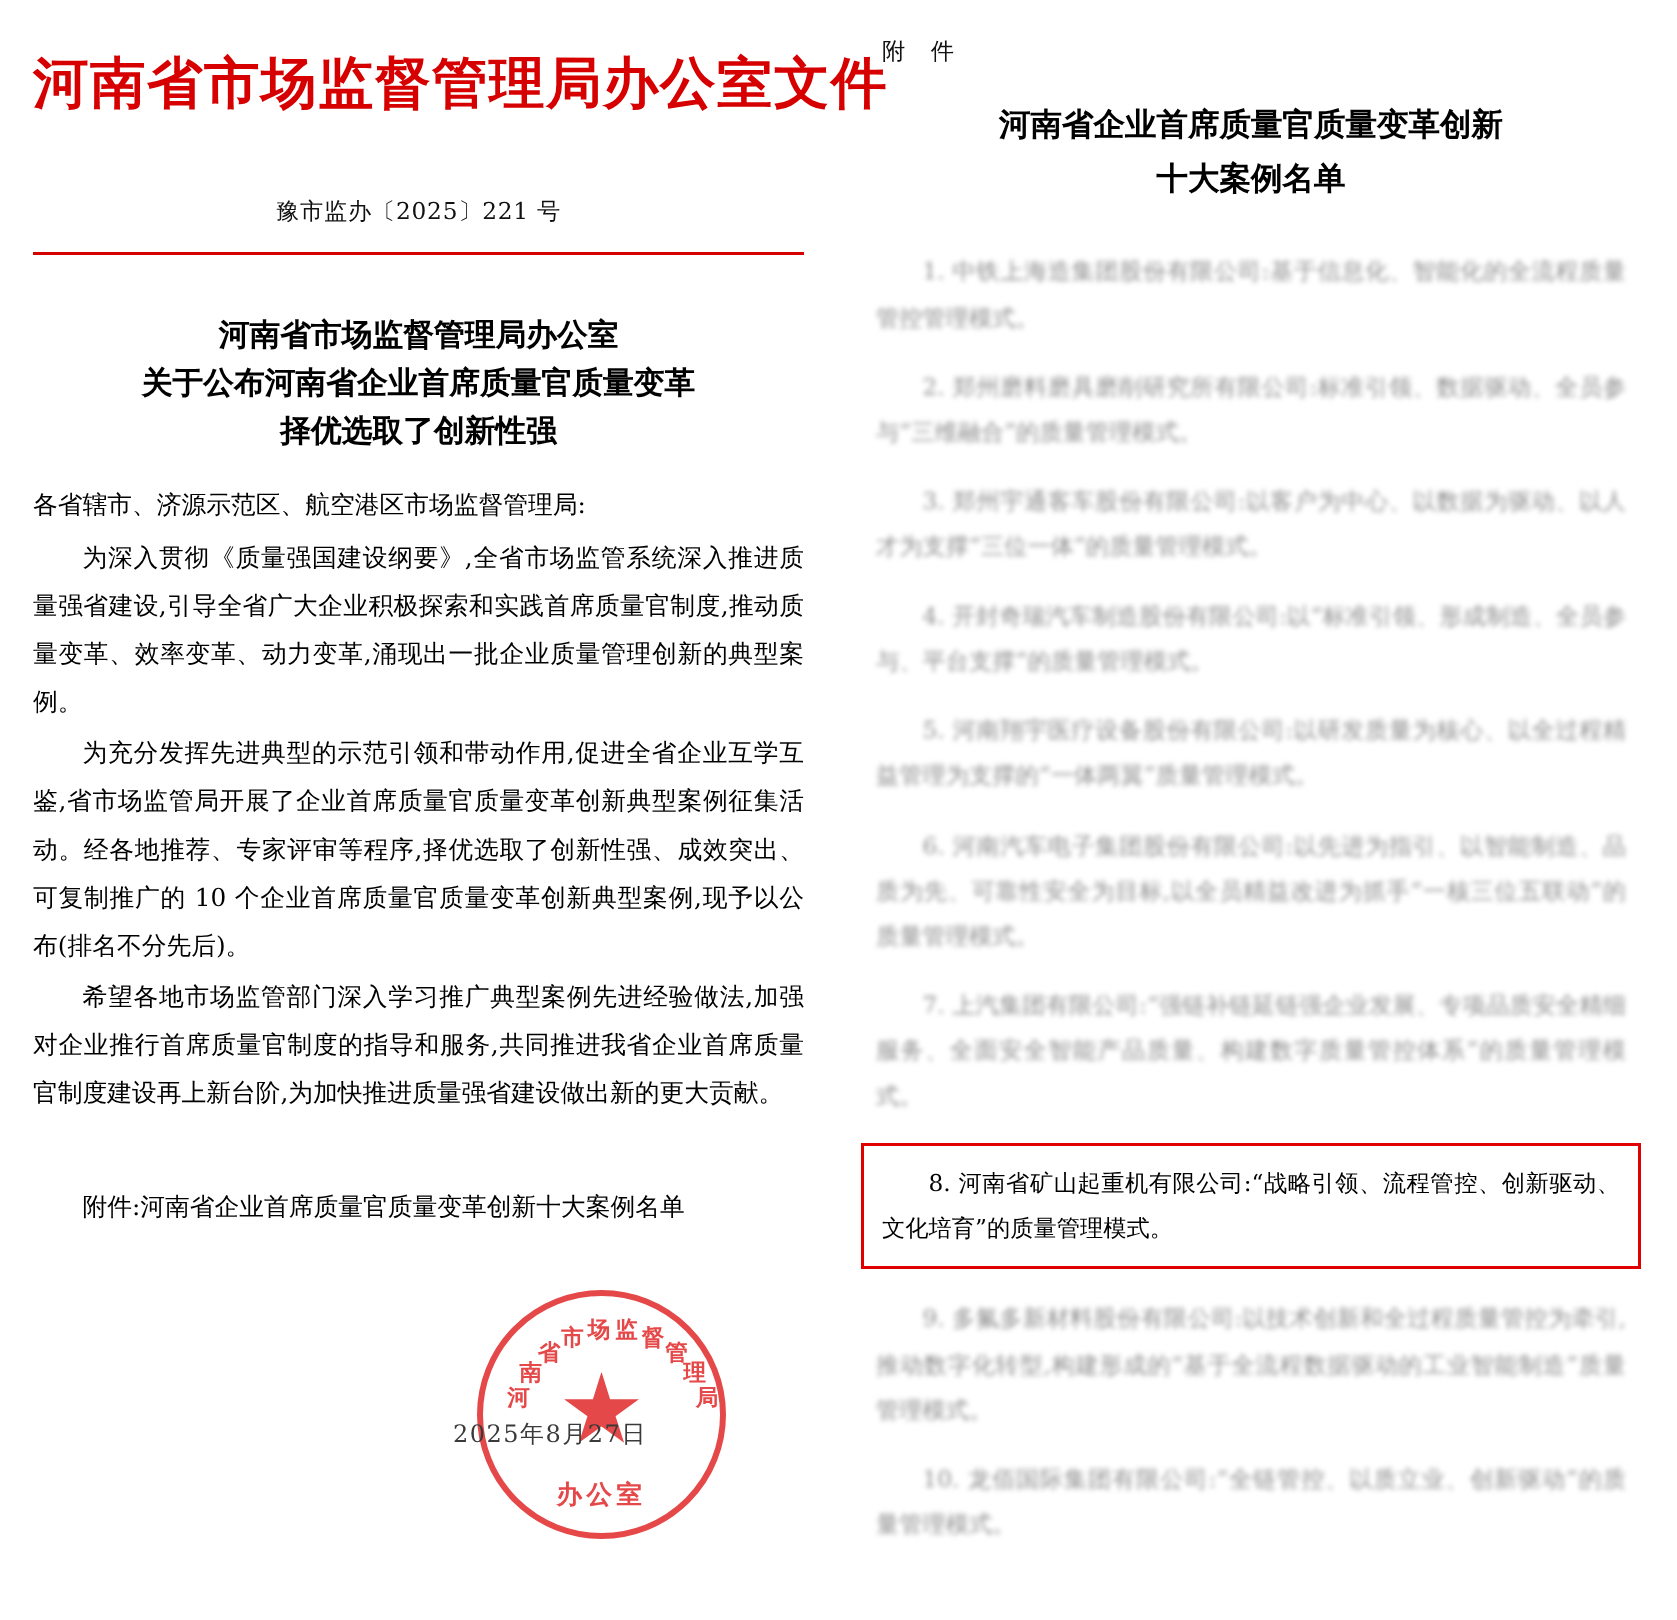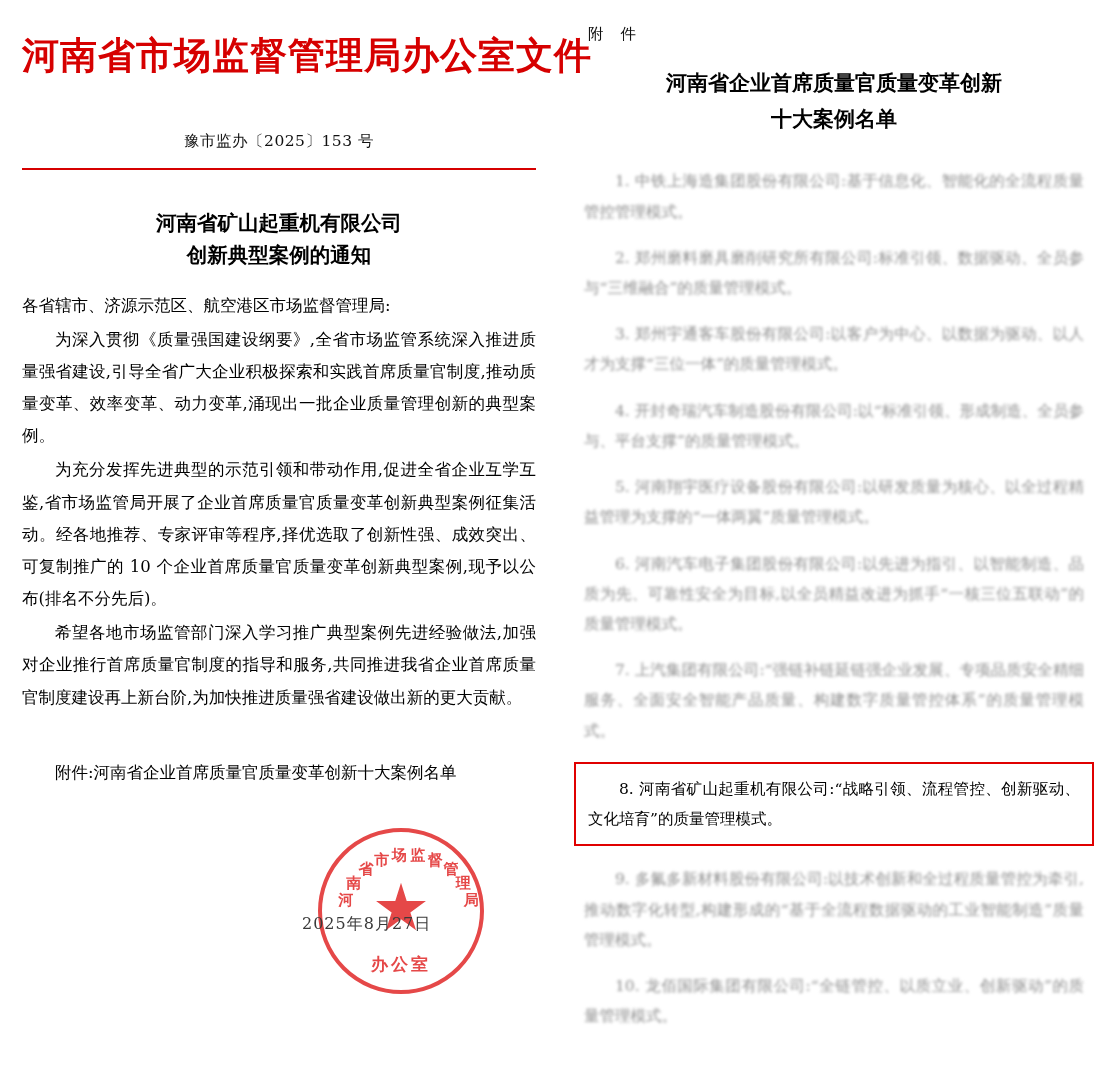--- a/index.html
+++ b/index.html
@@ -205,26 +205,27 @@
     margin-bottom: 0;
   }
 </style>
 </head>
 <body>
 
 <div class="page">
 
   <div class="left-doc">
     <div class="doc-header">河南省市场监督管理局办公室文件</div>
-    <div class="doc-number">豫市监办〔2025〕153 号</div>
+    <div class="doc-number">豫市监办〔2025〕221 号</div>
     <div class="red-rule"></div>
 
     <div class="doc-title">
-      <div>河南省矿山起重机有限公司</div>
-      <div>创新典型案例的通知</div>
+      <div>河南省市场监督管理局办公室</div>
+      <div>关于公布河南省企业首席质量官质量变革</div>
+      <div>择优选取了创新性强</div>
     </div>
 
     <div class="doc-body">
       <p>各省辖市、济源示范区、航空港区市场监督管理局:</p>
       <p class="indent-2">为深入贯彻《质量强国建设纲要》,全省市场监管系统深入推进质量强省建设,引导全省广大企业积极探索和实践首席质量官制度,推动质量变革、效率变革、动力变革,涌现出一批企业质量管理创新的典型案例。</p>
       <p class="indent-2">为充分发挥先进典型的示范引领和带动作用,促进全省企业互学互鉴,省市场监管局开展了企业首席质量官质量变革创新典型案例征集活动。经各地推荐、专家评审等程序,择优选取了创新性强、成效突出、可复制推广的 10 个企业首席质量官质量变革创新典型案例,现予以公布(排名不分先后)。</p>
       <p class="indent-2">希望各地市场监管部门深入学习推广典型案例先进经验做法,加强对企业推行首席质量官制度的指导和服务,共同推进我省企业首席质量官制度建设再上新台阶,为加快推进质量强省建设做出新的更大贡献。</p>
     </div>
 
     <div class="attachment-line">附件:河南省企业首席质量官质量变革创新十大案例名单</div>

